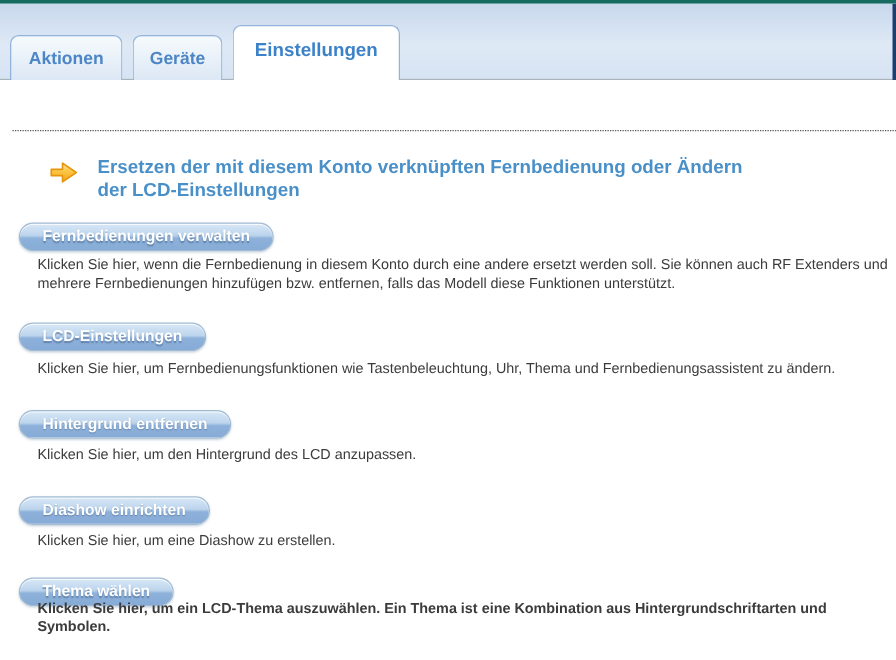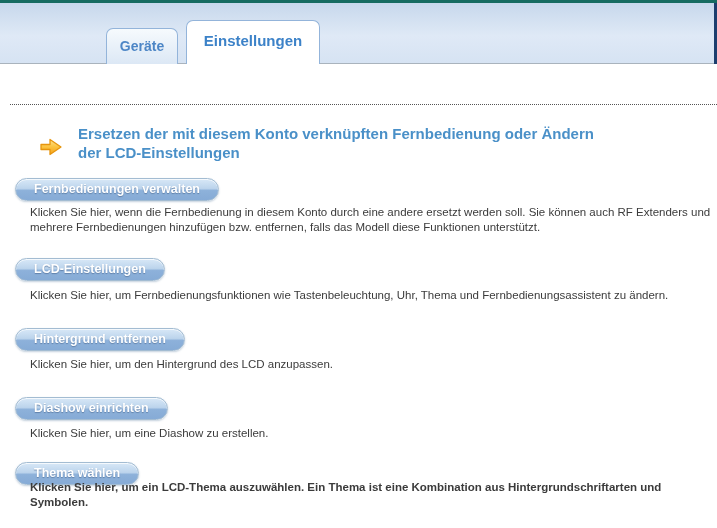--- a/index.html
+++ b/index.html
@@ -48,21 +48,21 @@
   .tab-aktionen{left:8px;width:90px;}
   .tab-geraete{left:106px;width:72px;}
   .tab-einstellungen{left:186px;width:134px;}
   
   .dotted-divider{
     position:absolute;left:10px;right:0;top:104px;height:0;
     border-top:1px dotted #555;
   }
   .heading-row{
     position:absolute;left:38px;top:124px;width:640px;
-    display:flex;align-items:flex-end;
+    display:flex;align-items:flex-start;
   }
   .heading-icon{width:26px;height:28px;flex:0 0 26px;margin-top:1px;}
   .page-heading{
     margin:0 0 0 14px;
     font-size:15px;font-weight:bold;line-height:19px;
     color:var(--accent-blue,#4a90c8);
     max-width:540px;
   }
   .section-button{
     position:absolute;left:15px;
@@ -89,20 +89,21 @@
   .btn-3{top:328px;} .desc-3{top:357px;}
   .btn-4{top:397px;} .desc-4{top:426px;}
   .btn-5{top:462px;} .desc-5{top:480px;font-weight:bold;}
 </style>
 </head>
 <body>
 
 <div class="topbar"></div>
 
 <div class="header">
+  <div class="tab inactive tab-aktionen">Aktionen</div>
   <div class="tab inactive tab-geraete">Geräte</div>
   <div class="tab active tab-einstellungen">Einstellungen</div>
   <div class="header-right-edge"></div>
 </div>
 
 <div class="dotted-divider"></div>
 
 <div class="heading-row">
   <span class="heading-icon">
     <svg viewBox="0 0 26 26" width="26" height="26" aria-hidden="true">

